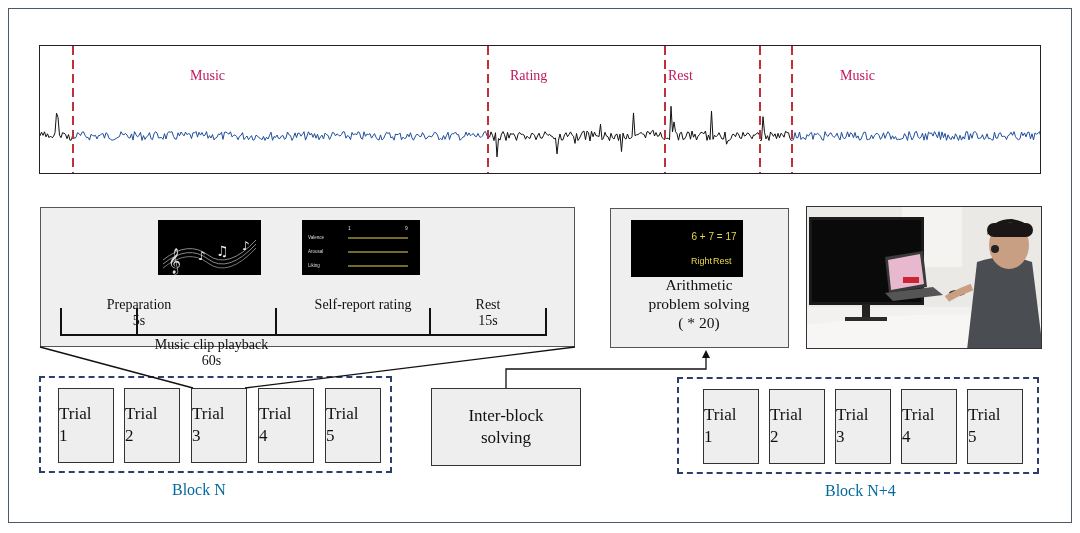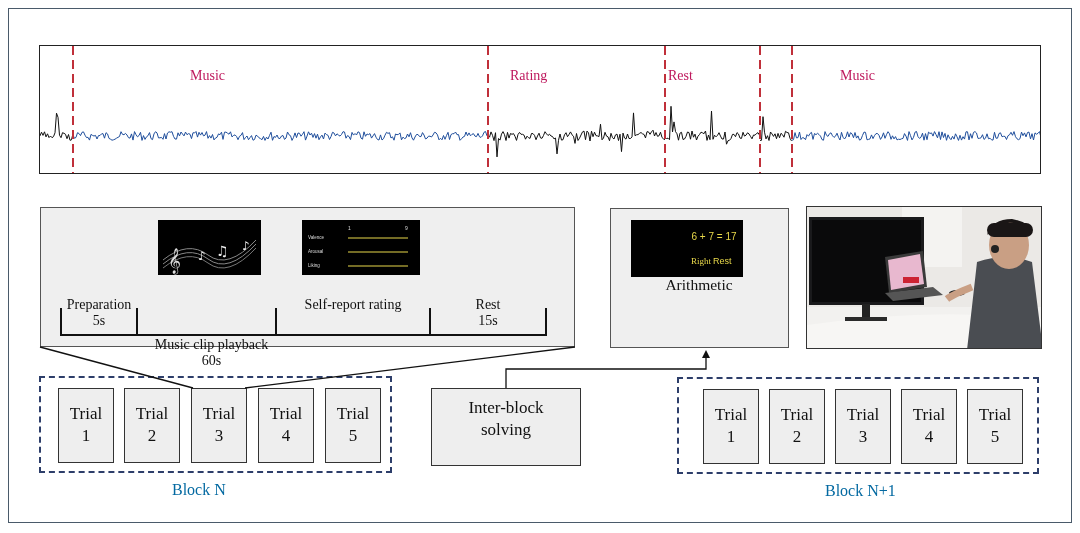--- a/index.html
+++ b/index.html
@@ -6,22 +6,22 @@
   body { width:1080px; height:533px; position:relative; overflow:hidden; font-family:"Liberation Serif", serif; color:#111; }
   .frame { position:absolute; left:8px; top:8px; width:1064px; height:515px; border:1px solid #4a5a6a; box-sizing:border-box; background:#fff; }
   .signal { position:absolute; left:39px; top:45px; width:1002px; height:129px; border:1.5px solid #222; box-sizing:border-box; background:#fff; overflow:hidden; }
   .seglabel { position:absolute; font-size:14px; color:#be185d; text-align:left; }
   .trialpanel { position:absolute; left:40px; top:207px; width:535px; height:140px; background:#efefef; border:1.5px solid #555; box-sizing:border-box; }
   .thumb { position:absolute; background:#000; overflow:hidden; }
   .phase { position:absolute; font-size:14px; text-align:center; line-height:16px; color:#111; }
   .arith { position:absolute; left:610px; top:208px; width:179px; height:140px; background:#efefef; border:1.5px solid #555; box-sizing:border-box; }
   .photo { position:absolute; left:806px; top:206px; width:236px; height:143px; border:1.5px solid #333; box-sizing:border-box; overflow:hidden; background:#e9e7e4; }
   .block { position:absolute; border:2px dashed #2d3e6a; box-sizing:border-box; }
-  .trial { position:absolute; width:56px; height:75px; background:#eeeeee; border:1.5px solid #333; box-sizing:border-box; font-size:17px; text-align:center; line-height:22px; padding-top:14px; color:#111; }
-  .ibi { position:absolute; left:431px; top:388px; width:150px; height:78px; background:#eeeeee; border:1.5px solid #333; box-sizing:border-box; font-size:17px; text-align:center; line-height:22px; padding-top:8px; color:#111; }
+  .trial { position:absolute; width:56px; height:75px; background:#eeeeee; border:1.5px solid #333; box-sizing:border-box; font-size:17px; text-align:left; line-height:22px; padding-top:14px; color:#111; }
+  .ibi { position:absolute; left:431px; top:388px; width:150px; height:78px; background:#eeeeee; border:1.5px solid #333; box-sizing:border-box; font-size:17px; text-align:center; line-height:22px; padding-top:16px; color:#111; }
   .blocklabel { position:absolute; font-size:16px; color:#0369a1; }
   svg { position:absolute; left:0; top:0; }
 </style>
 </head>
 <body>
 
 <div class="frame"></div>
 
 <div class="signal">
   <svg id="sigsvg" width="1002" height="129">
@@ -69,45 +69,47 @@
   </div>
 
   <svg width="535" height="140">
     <line x1="20" y1="127" x2="505" y2="127" stroke="#111" stroke-width="2"></line>
     <line x1="20" y1="100" x2="20" y2="128" stroke="#111" stroke-width="2"></line>
     <line x1="96" y1="100" x2="96" y2="128" stroke="#111" stroke-width="2"></line>
     <line x1="235" y1="100" x2="235" y2="128" stroke="#111" stroke-width="2"></line>
     <line x1="389" y1="100" x2="389" y2="128" stroke="#111" stroke-width="2"></line>
     <line x1="505" y1="100" x2="505" y2="128" stroke="#111" stroke-width="2"></line>
   </svg>
-  <div class="phase" style="left:20px;top:89px;width:76px;">
+  <div class="phase" style="left:20px;top:89px;width:76px;padding-left:40px;">
     <div>Preparation</div>
     <div>5s</div>
   </div>
   <div class="phase" style="left:96px;top:89px;width:149px;margin-top:40px;">
     <div>Music clip playback</div>
     <div>60s</div>
   </div>
-  <div class="phase" style="left:235px;top:89px;width:154px;">
+  <div class="phase" style="left:245px;top:89px;width:154px;">
     <div>Self-report rating</div>
   </div>
   <div class="phase" style="left:389px;top:89px;width:116px;">
     <div>Rest</div>
     <div>15s</div>
   </div>
 </div>
 
 <div class="arith">
   <div class="thumb" style="left:20px;top:11px;width:112px;height:57px;">
     <div style="position:absolute;left:0;top:11px;width:112px;text-align:center;color:#e8d84a;font-size:10px;font-family:'Liberation Sans',sans-serif;margin-left:27px;">6 + 7 = 17</div>
-    <div style="position:absolute;left:34px;top:36px;color:#e8d84a;font-size:9px;font-family:Liberation Serif, serif;padding-left:26px;">Right</div>
+    <div style="position:absolute;left:34px;top:36px;color:#e8d84a;font-size:9px;font-family:Liberation Sans, sans-serif;padding-left:26px;">Right</div>
     <div style="position:absolute;left:82px;top:36px;color:#e8d84a;font-size:9px;font-family:'Liberation Sans',sans-serif;">Rest</div>
   </div>
   <div style="position:absolute;left:0;top:66px;width:176px;text-align:center;font-size:15.5px;line-height:19px;">
     <div>Arithmetic</div>
+    <div>problem solving</div>
+    <div>( * 20)</div>
   </div>
 </div>
 
 <div class="photo">
   <svg width="236" height="143">
     <rect x="0" y="0" width="236" height="143" fill="#ebe9e6"></rect>
     <rect x="95" y="0" width="60" height="60" fill="#f4f3f1"></rect>
     <rect x="0" y="100" width="236" height="43" fill="#f2f1ef"></rect>
     <path d="M0 118 Q 120 100 236 112 L236 143 L0 143 Z" fill="#f7f6f4"></path>
     <rect x="2" y="10" width="115" height="88" fill="#1a1a1c"></rect>
@@ -170,20 +172,20 @@
     <div>3</div>
   </div>
 <div class="trial" style="left:901px;top:389px;">
     <div>Trial</div>
     <div>4</div>
   </div>
 <div class="trial" style="left:967px;top:389px;">
     <div>Trial</div>
     <div>5</div>
   </div>
-<div class="blocklabel" style="left:825px;top:482px;">Block N+1</div>
+<div class="blocklabel" style="left:825px;top:482px;">Block N+4</div>
 
 <svg width="1080" height="533" style="pointer-events:none;">
   <line x1="40" y1="347" x2="193" y2="388" stroke="#111" stroke-width="1.3"></line>
   <line x1="575" y1="347" x2="245" y2="388" stroke="#111" stroke-width="1.3"></line>
   <polyline points="506,388 506,369 706,369 706,357" stroke="#111" stroke-width="1.3" fill="none"></polyline>
   <polygon points="702,358 710,358 706,350" fill="#111"></polygon>
 </svg>
 
 </body></html>

